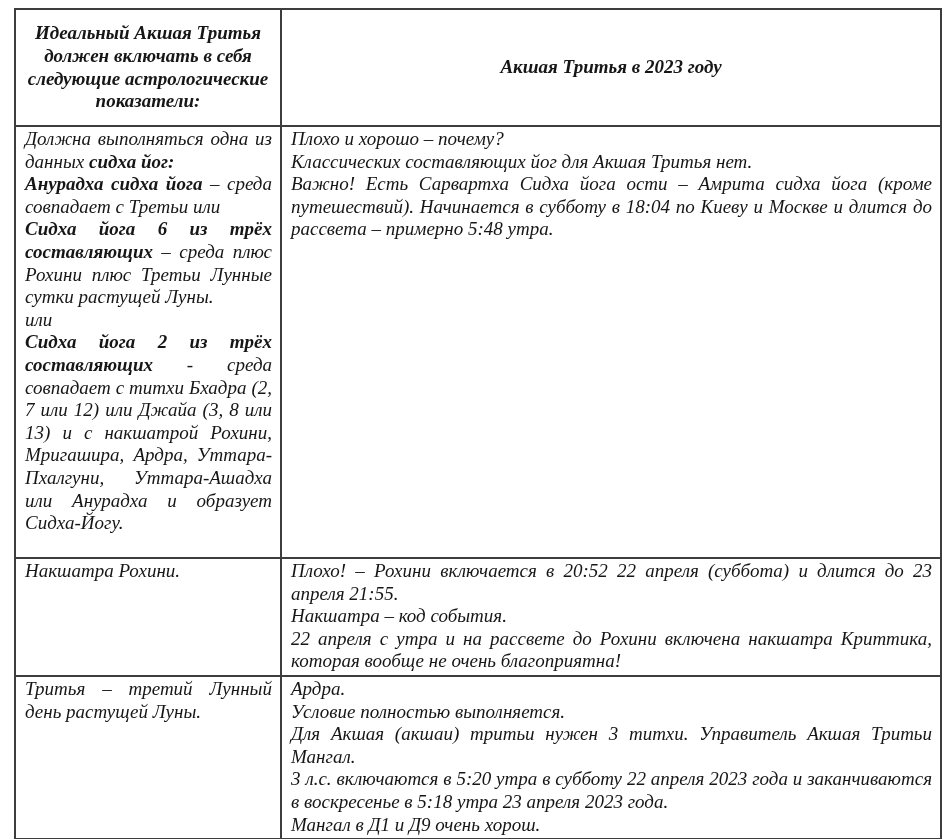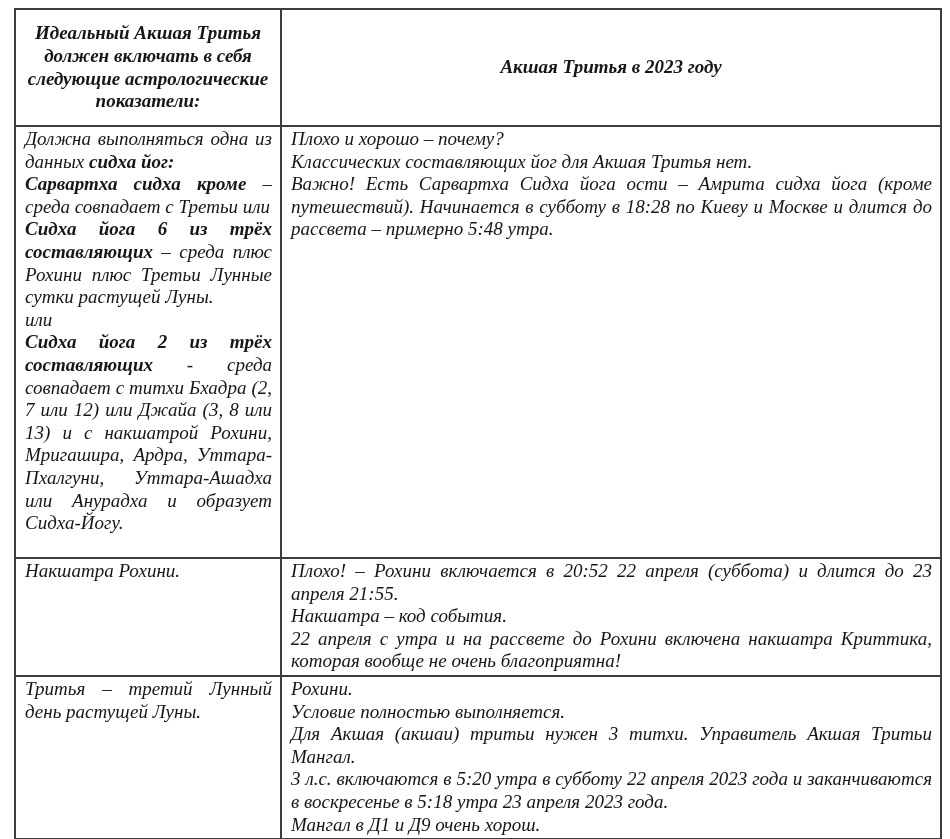--- a/index.html
+++ b/index.html
@@ -66,47 +66,47 @@
       <col class="c2">
     </colgroup>
     <tbody>
       <tr>
         <td class="cell header-cell">Идеальный Акшая Тритья должен включать в себя следующие астрологические показатели:</td>
         <td class="cell header-cell">Акшая Тритья в 2023 году</td>
       </tr>
     <tr>
     <td class="cell">
             <div class="para"><span>Должна выполняться одна из данных </span><b>сидха йог:</b></div>
-            <div class="para"><b>Сарвартха сидха кроме</b><span> – среда совпадает с Третьи или</span></div>
+            <div class="para"><b>Анурадха сидха йога</b><span> – среда совпадает с Третьи или</span></div>
             <div class="para"><b>Сидха йога 6 из трёх составляющих</b><span> – среда плюс Рохини плюс Третьи Лунные сутки растущей Луны.</span></div>
             <div class="para"><span>или</span></div>
             <div class="para"><b>Сидха йога 2 из трёх составляющих</b><span> - среда совпадает с титхи Бхадра (2, 7 или 12) или Джайа (3, 8 или 13) и с накшатрой Рохини, Мригашира, Ардра, Уттара-Пхалгуни, Уттара-Ашадха или Анурадха и образует Сидха-Йогу.</span></div>
           </td>
     <td class="cell">
             <div class="para"><span>Плохо и хорошо – почему?</span></div>
             <div class="para"><span>Классических составляющих йог для Акшая Тритья нет.</span></div>
-            <div class="para"><span>Важно! Есть Сарвартха Сидха йога ости – Амрита сидха йога (кроме путешествий). Начинается в субботу в 18:28 по Киеву и Москве и длится до рассвета – примерно 5:48 утра.</span></div>
+            <div class="para"><span>Важно! Есть Сарвартха Сидха йога ости – Амрита сидха йога (кроме путешествий). Начинается в субботу в 18:04 по Киеву и Москве и длится до рассвета – примерно 5:48 утра.</span></div>
           </td>
   </tr>
         <tr>
     <td class="cell">
             <div class="para"><span>Накшатра Рохини.</span></div>
           </td>
     <td class="cell">
             <div class="para"><span>Плохо! – Рохини включается в 20:52 22 апреля (суббота) и длится до 23 апреля 21:55.</span></div>
             <div class="para"><span>Накшатра – код события.</span></div>
             <div class="para"><span>22 апреля с утра и на рассвете до Рохини включена накшатра Криттика, которая вообще не очень благоприятна!</span></div>
           </td>
   </tr>
         <tr>
     <td class="cell">
             <div class="para"><span>Тритья – третий Лунный день растущей Луны.</span></div>
           </td>
     <td class="cell">
-            <div class="para"><span>Рохини.</span></div>
+            <div class="para"><span>Ардра.</span></div>
             <div class="para"><span>Условие полностью выполняется.</span></div>
             <div class="para"><span>Для Акшая (акшаи) тритьи нужен 3 титхи. Управитель Акшая Тритьи Мангал.</span></div>
             <div class="para"><span>3 л.с. включаются в 5:20 утра в субботу 22 апреля 2023 года и заканчиваются в воскресенье в 5:18 утра 23 апреля 2023 года.</span></div>
             <div class="para"><span>Мангал в Д1 и Д9 очень хорош.</span></div>
           </td>
   </tr>
       </tbody>
   </table>
 </div>
 

